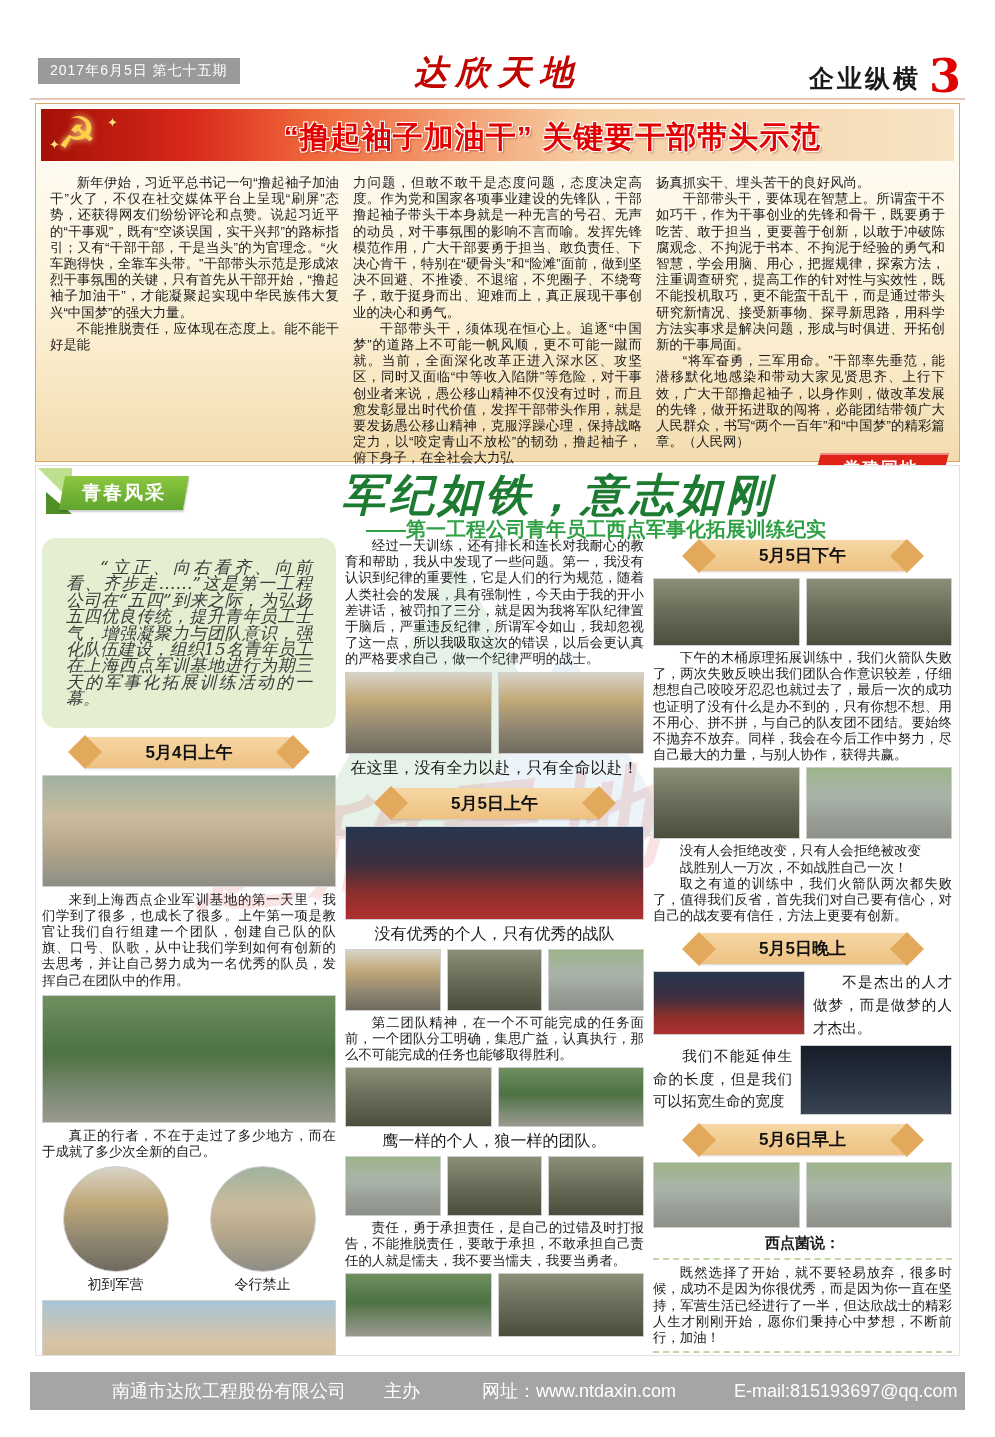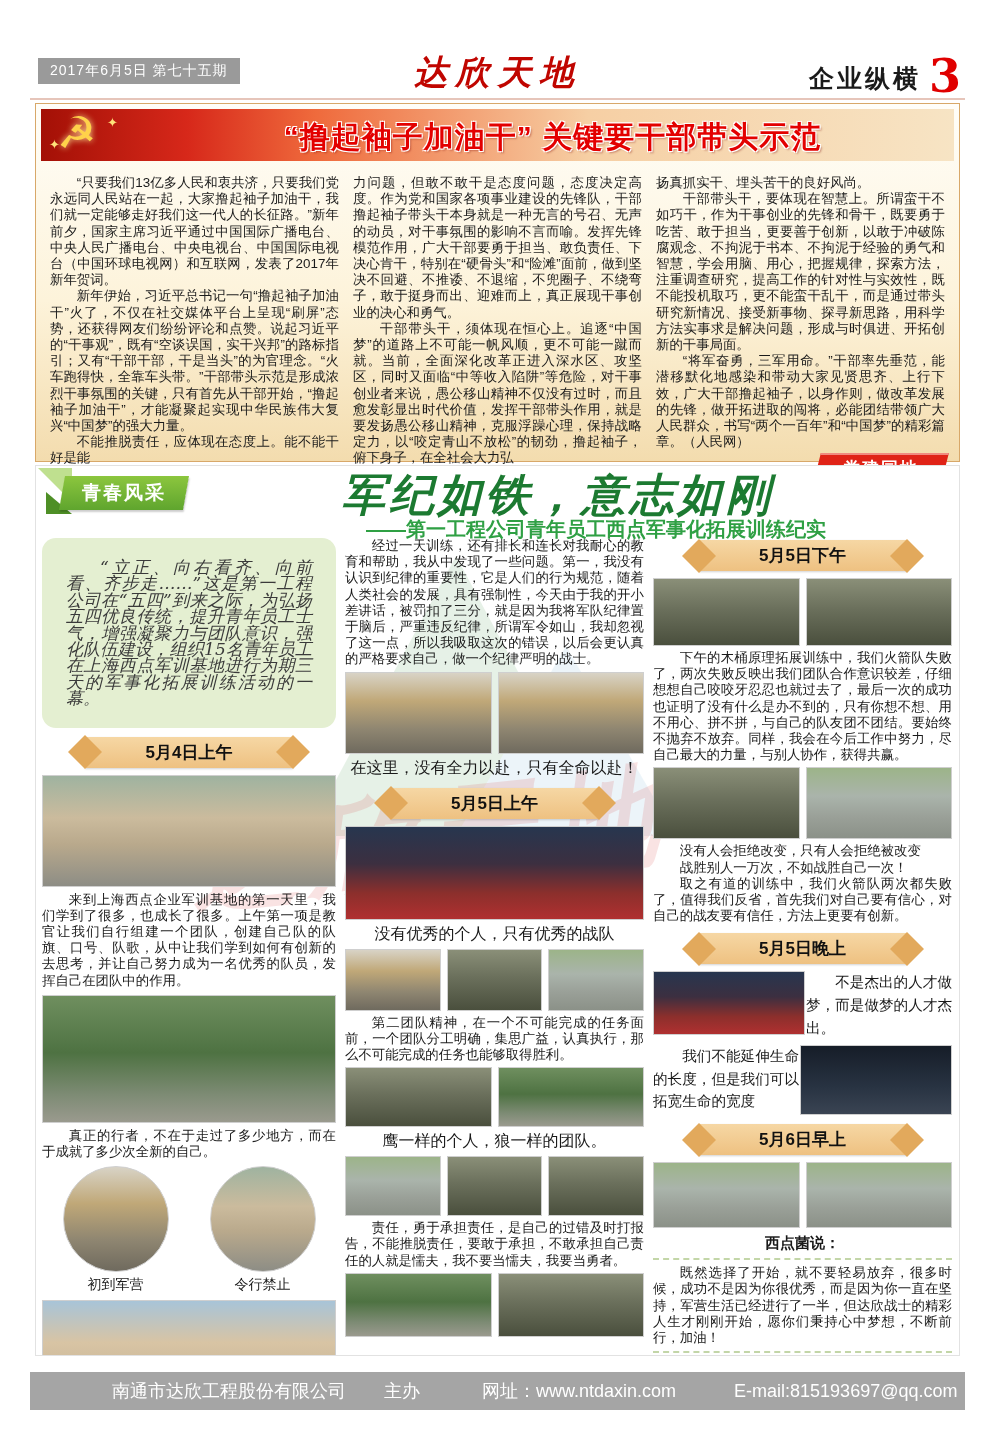--- a/index.html
+++ b/index.html
@@ -82,21 +82,21 @@
   .ph-canteen{background:linear-gradient(180deg,#d8d3c6 0%,#c0a878 35%,#8f8671 70%,#6f6a5e 100%);}
   .ph-stage{background:linear-gradient(180deg,#27364f 0%,#3c2f40 40%,#8c2f2c 72%,#b03030 100%);}
   .ph-camo{background:linear-gradient(180deg,#8a8f78 0%,#6b705c 45%,#4a4f3d 100%);}
   .ph-pavement{background:linear-gradient(180deg,#9cb489 0%,#aab4ab 40%,#9aa098 70%,#8b9188 100%);}
   .ph-night{background:linear-gradient(180deg,#161d28 0%,#283342 60%,#3a4453 100%);}
   .caption{text-align:center;font-size:16px;margin:4px 0 2px;}
   .circle-row{display:flex;justify-content:space-around;margin-top:6px;}
   .circle{width:104px;height:104px;border-radius:50%;border:1px solid #cfcfcf;}
   .circle-caps{display:flex;justify-content:space-around;margin:4px 0 6px;}
   .circle-caps div{font-size:14px;}
-  .media-row{display:flex;gap:1px;align-items:flex-start;margin:6px 0;}
+  .media-row{display:flex;gap:8px;align-items:flex-start;margin:6px 0;}
   .media-row .photo{flex:0 0 152px;}
   .quote{font-size:14.6px;line-height:1.55;text-align:justify;}
   .quote p{margin:0;text-indent:2em;}
   .xidian{margin-top:6px;}
   .xd-title{text-align:center;font-weight:bold;font-size:15px;margin:4px 0;}
   .dash{border-top:2px dashed #c3d6a8;margin:5px 0;}
   
   .footer{position:absolute;top:1358px;left:30px;right:30px;height:38px;background:#a5a5a5;
           color:#fff;display:flex;align-items:center;font-size:18px;margin-top:14px;}
   .footer .f-company{margin-left:82px;}
@@ -118,21 +118,20 @@
 
 <div class="lead">
   <div class="banner">
     <span class="emblem">☭</span>
     <span class="spark1">✦</span>
     <span class="spark2">✦</span>
     <div class="lead-title">“撸起袖子加油干” 关键要干部带头示范</div>
   </div>
   <div class="lead-cols">
     <div class="bodytext">
-      <p class="ind">“只要我们13亿多人民和衷共济，只要我们党永远同人民站在一起，大家撸起袖子加油干，我们就一定能够走好我们这一代人的长征路。”新年前夕，国家主席习近平通过中国国际广播电台、中央人民广播电台、中央电视台、中国国际电视台（中国环球电视网）和互联网，发表了2017年新年贺词。</p>
       <p class="ind">新年伊始，习近平总书记一句“撸起袖子加油干”火了，不仅在社交媒体平台上呈现“刷屏”态势，还获得网友们纷纷评论和点赞。说起习近平的“干事观”，既有“空谈误国，实干兴邦”的路标指引；又有“干部干部，干是当头”的为官理念。“火车跑得快，全靠车头带。”干部带头示范是形成浓烈干事氛围的关键，只有首先从干部开始，“撸起袖子加油干”，才能凝聚起实现中华民族伟大复兴“中国梦”的强大力量。</p>
       <p class="ind">不能推脱责任，应体现在态度上。能不能干好是能</p>
     </div>
     <div class="bodytext">
       <p class="noind">力问题，但敢不敢干是态度问题，态度决定高度。作为党和国家各项事业建设的先锋队，干部撸起袖子带头干本身就是一种无言的号召、无声的动员，对干事氛围的影响不言而喻。发挥先锋模范作用，广大干部要勇于担当、敢负责任、下决心肯干，特别在“硬骨头”和“险滩”面前，做到坚决不回避、不推诿、不退缩，不兜圈子、不绕弯子，敢于挺身而出、迎难而上，真正展现干事创业的决心和勇气。</p>
       <p class="ind">干部带头干，须体现在恒心上。追逐“中国梦”的道路上不可能一帆风顺，更不可能一蹴而就。当前，全面深化改革正进入深水区、攻坚区，同时又面临“中等收入陷阱”等危险，对干事创业者来说，愚公移山精神不仅没有过时，而且愈发彰显出时代价值，发挥干部带头作用，就是要发扬愚公移山精神，克服浮躁心理，保持战略定力，以“咬定青山不放松”的韧劲，撸起袖子，俯下身子，在全社会大力弘</p>
     </div>
     <div class="bodytext">
       <p class="noind">扬真抓实干、埋头苦干的良好风尚。</p>
       <p class="ind">干部带头干，要体现在智慧上。所谓蛮干不如巧干，作为干事创业的先锋和骨干，既要勇于吃苦、敢于担当，更要善于创新，以敢于冲破陈腐观念、不拘泥于书本、不拘泥于经验的勇气和智慧，学会用脑、用心，把握规律，探索方法，注重调查研究，提高工作的针对性与实效性，既不能投机取巧，更不能蛮干乱干，而是通过带头研究新情况、接受新事物、探寻新思路，用科学方法实事求是解决问题，形成与时俱进、开拓创新的干事局面。</p>

